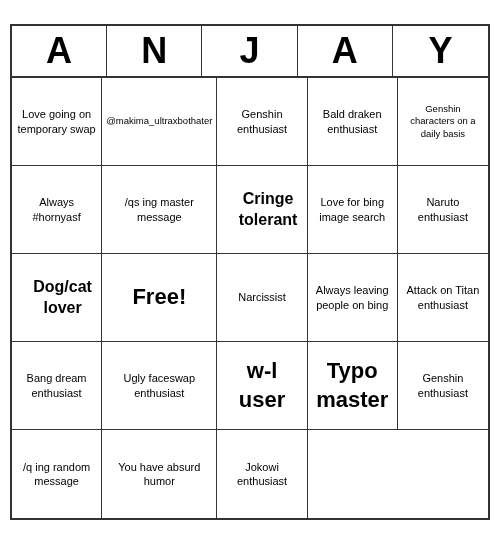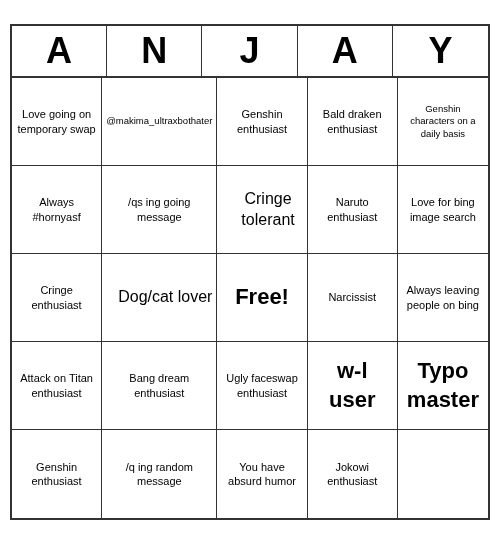--- a/index.html
+++ b/index.html
@@ -48,21 +48,21 @@
       line-height: 1.3;
     }
     .cell:nth-child(5n) { border-right: none; }
     .cell:nth-child(n+21) { border-bottom: none; }
     .cell-large {
       font-size: 22px;
       font-weight: bold;
     }
     .cell-medium {
       font-size: 16px;
-      font-weight: normal;
+      font-weight: bold;
       padding-left: 16px;
     }
     .cell-small {
       font-size: 9.5px;
     }
   </style>
 </head>
 <body>
 
 <div class="bingo-card">
@@ -73,25 +73,24 @@
       <div class="header-cell">A</div>
       <div class="header-cell">Y</div>
     </div>
   <div class="grid">
   <div class="cell">Love going on temporary swap</div>
       <div class="cell cell-small">@makima_ultraxbothater</div>
       <div class="cell">Genshin enthusiast</div>
       <div class="cell">Bald draken enthusiast</div>
       <div class="cell cell-small">Genshin characters on a daily basis</div>
       <div class="cell">Always #hornyasf</div>
-      <div class="cell">/qs ing going message</div>
+      <div class="cell">/qs ing master message</div>
       <div class="cell cell-medium">Cringe tolerant</div>
+      <div class="cell">Love for bing image search</div>
       <div class="cell">Naruto enthusiast</div>
-      <div class="cell">Love for bing image search</div>
-      <div class="cell">Cringe enthusiast</div>
       <div class="cell cell-medium">Dog/cat lover</div>
       <div class="cell cell-large">Free!</div>
       <div class="cell">Narcissist</div>
       <div class="cell">Always leaving people on bing</div>
       <div class="cell">Attack on Titan enthusiast</div>
       <div class="cell">Bang dream enthusiast</div>
       <div class="cell">Ugly faceswap enthusiast</div>
       <div class="cell cell-large">w-l user</div>
       <div class="cell cell-large">Typo master</div>
       <div class="cell">Genshin enthusiast</div>

